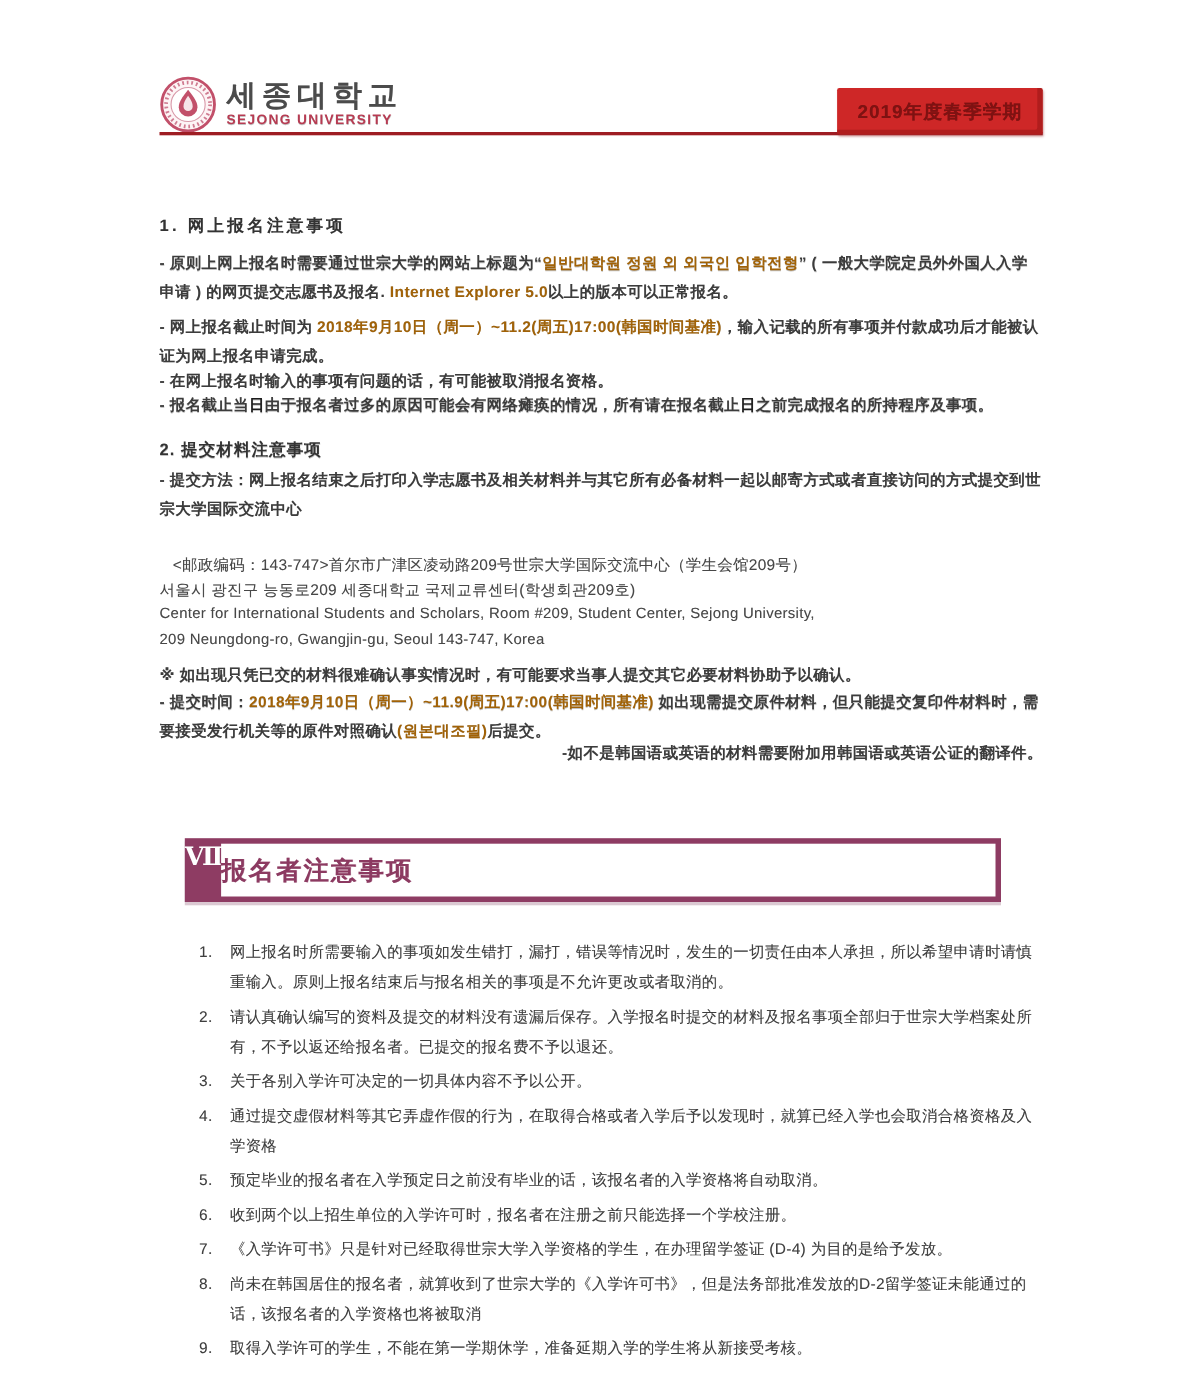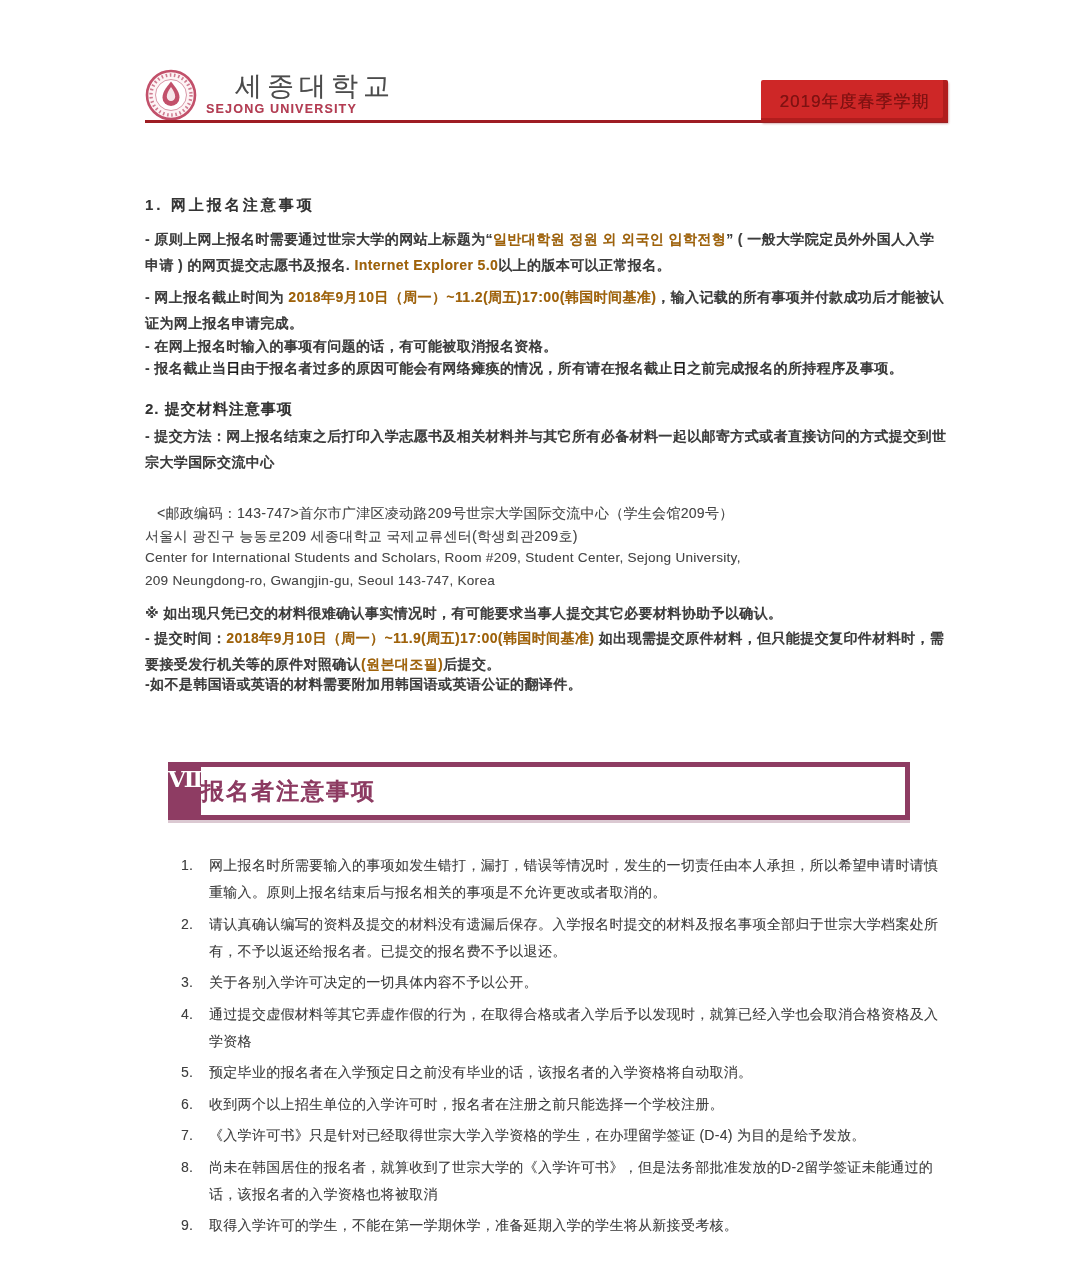--- a/index.html
+++ b/index.html
@@ -4,28 +4,28 @@
 <style>
   html,body{margin:0;padding:0;background:#ffffff;}
   .page{position:relative;width:1080px;height:1262px;background:#ffffff;overflow:hidden;
         font-family:"Liberation Sans","DejaVu Sans",sans-serif;color:#3f3f3f;
         text-shadow:0.2px 0.2px 0.6px rgba(80,80,80,0.35);}
 
   
   .logo{position:absolute;left:145px;top:69px;display:flex;align-items:flex-start;}
   .seal{width:52px;height:52px;flex:none;}
   .logo-text{margin-left:9px;padding-top:2px;}
-  .logo-kr{font-size:27px;font-weight:400;color:#4b4b4b;letter-spacing:5px;line-height:30px;margin-left:29px;}
+  .logo-kr{font-size:27px;font-weight:700;color:#4b4b4b;letter-spacing:5px;line-height:30px;}
   .logo-en{font-size:12.5px;font-weight:700;color:#b73b52;letter-spacing:1.2px;line-height:16px;}
   .divider{position:absolute;left:145px;top:120px;width:803px;height:3px;background:#9e1d23;}
   .badge{position:absolute;left:761px;top:80px;width:187px;height:42px;background:#ce2727;
          display:flex;align-items:center;justify-content:center;z-index:2;
          box-shadow:inset -5px -4px 0 rgba(140,18,18,0.45), 1px 2px 2px rgba(150,40,40,0.35);
          border-radius:2px;}
-  .badge span{font-size:17px;font-weight:400;color:#7e1212;letter-spacing:1px;
+  .badge span{font-size:17px;font-weight:700;color:#7e1212;letter-spacing:1px;
               text-shadow:0.3px 0.3px 0.5px rgba(110,10,10,0.6);}
 
   
   .abs{position:absolute;left:145px;width:803px;}
   .h1{font-size:15px;font-weight:700;color:#333;letter-spacing:3px;}
   .body-t{font-size:14px;line-height:26px;font-weight:600;color:#3c3c3c;letter-spacing:0.4px;}
   .red{color:#cf3333;}
   .b{font-weight:800;color:#a16207;}
   .dday{font-weight:900;color:#1c1c1c;}
   .addr{font-size:14px;line-height:22.5px;font-weight:400;color:#474747;letter-spacing:0.3px;}
@@ -91,21 +91,21 @@
     <div class="cn">&lt;邮政编码：143-747&gt;首尔市广津区凌动路209号世宗大学国际交流中心（学生会馆209号）</div>
     <div>서울시 광진구 능동로209 세종대학교 국제교류센터(학생회관209호)</div>
     <div class="en">Center for International Students and Scholars, Room #209, Student Center, Sejong University,</div>
     <div class="en">209 Neungdong-ro, Gwangjin-gu, Seoul 143-747, Korea</div>
   </div>
 
   <p class="abs body-t" style="top:600px;margin:0;">※ 如出现只凭已交的材料很难确认事实情况时，有可能要求当事人提交其它必要材料协助予以确认。</p>
 
   <p class="abs body-t" style="top:625px;margin:0;"><span>- 提交时间：</span><span class="red b">2018年9月10日（周一）~11.9(周五)17:00(韩国时间基准)</span><span> 如出现需提交原件材料，但只能提交复印件材料时，需要接受发行机关等的原件对照确认</span><span class="b">(원본대조필)</span><span>后提交。</span></p>
 
-  <p class="abs body-t" style="top:671px;margin:0;">-如不是韩国语或英语的材料需要附加用韩国语或英语公证的翻译件。</p>
+  <p class="abs body-t" style="top:671px;margin:0;text-align:right;">-如不是韩国语或英语的材料需要附加用韩国语或英语公证的翻译件。</p>
 
   <div class="banner">
     <div class="banner-num">Ⅶ</div>
     <div class="banner-panel">
       <span class="banner-title">报名者注意事项</span>
     </div>
   </div>
 
   <div class="list">
     <div class="li">

